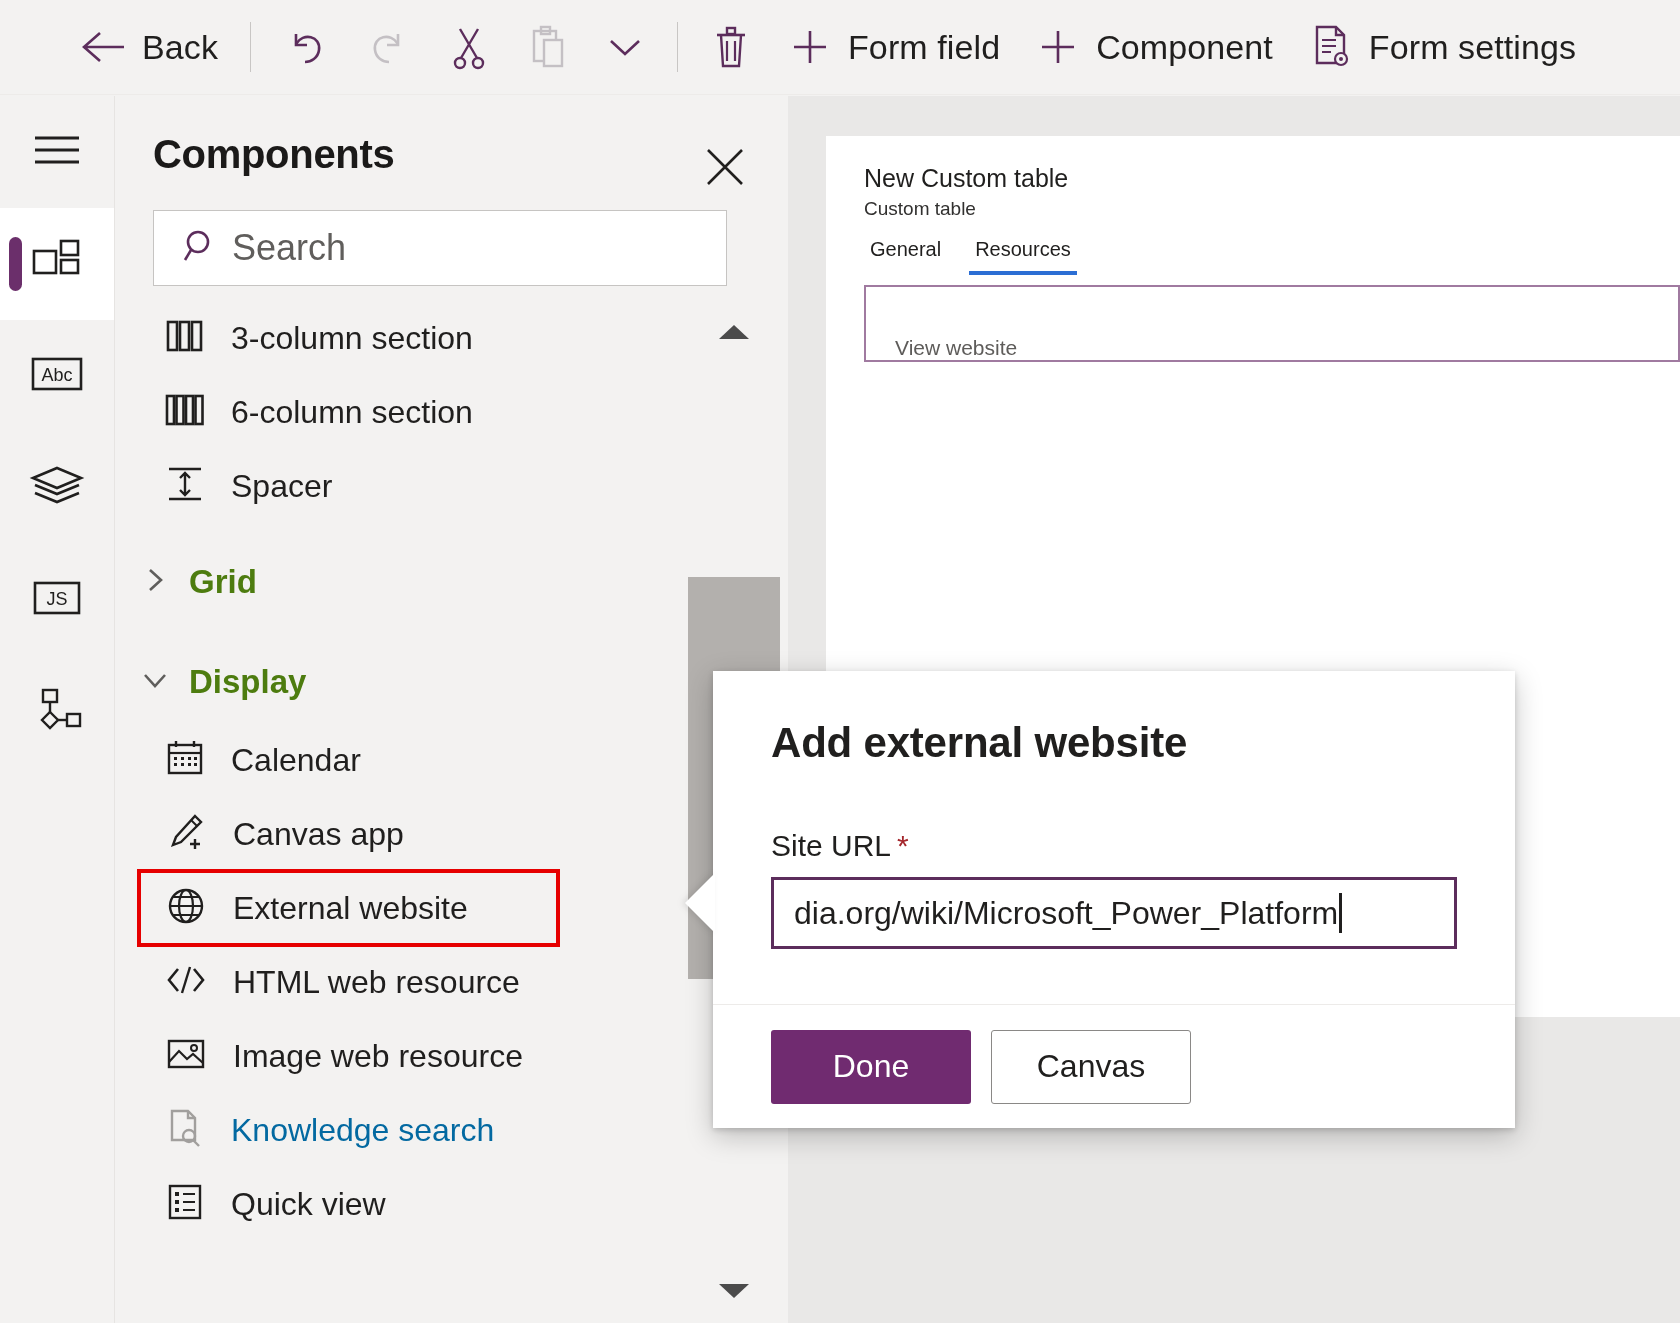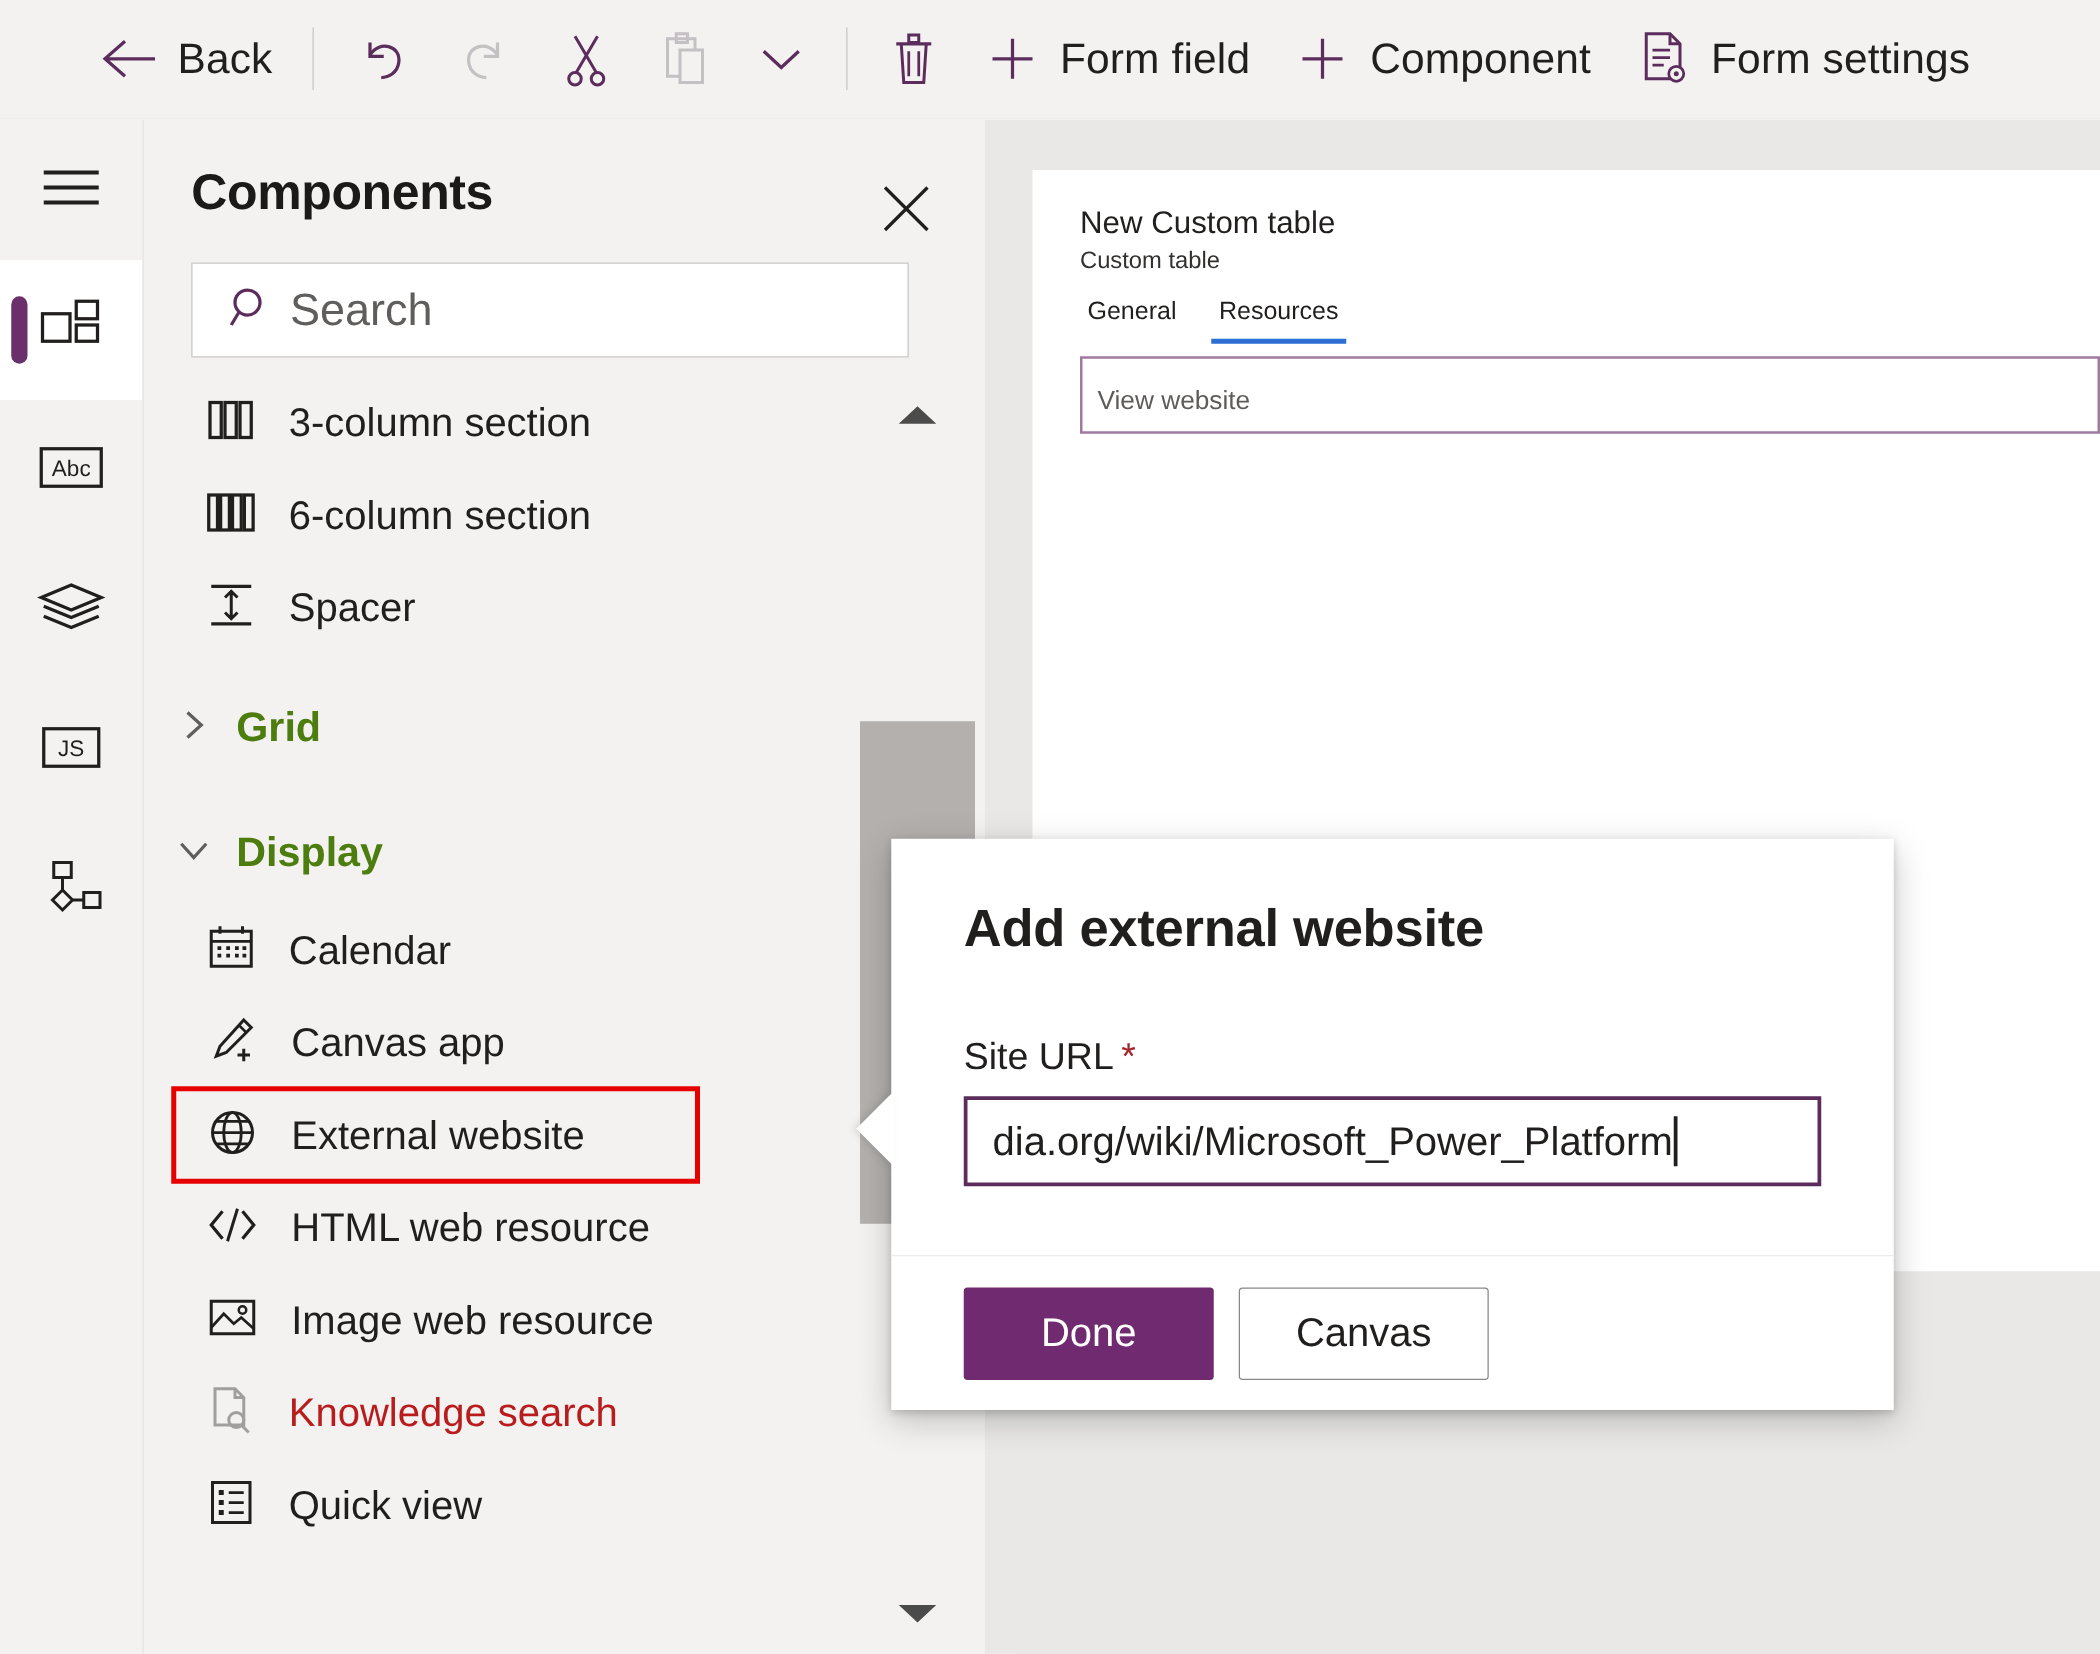--- a/index.html
+++ b/index.html
@@ -77,21 +77,21 @@
   .list {
     position: absolute; left: 0; top: 205px; right: 0; bottom: 0;
     overflow: hidden;
   }
   .row {
     display: flex; align-items: center;
     height: 74px; padding-left: 50px;
     cursor: pointer; position: relative;
   }
   .row .txt { font-size: 32px; color: #201f1e; margin-left: 26px; }
-  .row.dim .txt { color: #b91c1c; }
+  .row.dim .txt { color: #0369a1; }
   .row.dim { cursor: default; }
   .row.highlight {
     outline: 4px solid #e60000; outline-offset: -2px;
     margin-left: 24px; margin-right: 230px; padding-left: 26px;
   }
   .group {
     display: flex; align-items: center; height: 82px; padding-left: 22px;
     cursor: pointer;
   }
   .group .gtxt {
@@ -127,22 +127,22 @@
     position: absolute; left: 38px; top: 40px; right: 0; height: 881px;
     background: #ffffff;
   }
   .form-title { font-size: 25px; color: #201f1e; padding: 28px 0 0 38px; }
   .form-sub   { font-size: 19px; color: #323130; padding: 5px 0 0 38px; }
   .tabs { display: flex; padding: 18px 0 0 38px; }
   .tab { font-size: 20px; color: #201f1e; padding: 0 6px 10px 6px; margin-right: 22px; cursor: pointer; }
   .tab.active { border-bottom: 4px solid #2b6ed4; }
   .websitebox {
     margin: 10px 0 0 38px; margin-right: 0;
-    height: 62px; border: 2px solid #a07aa0; background: #fff;
-    display: flex; align-items: center; padding: 10px 0 0 12px;
+    height: 77px; border: 2px solid #a07aa0; background: #fff;
+    display: flex; align-items: flex-end; padding: 10px 0 0 29px;
   }
   .websitebox .wtxt { font-size: 21px; color: #5e5c5a; }
 
   
   .dlg {
     position: absolute; left: 713px; top: 671px; width: 802px; height: 457px;
     background: #ffffff;
     box-shadow: 0 8px 26px rgba(0,0,0,.22), 0 2px 6px rgba(0,0,0,.16);
   }
   .dlg-beak {

